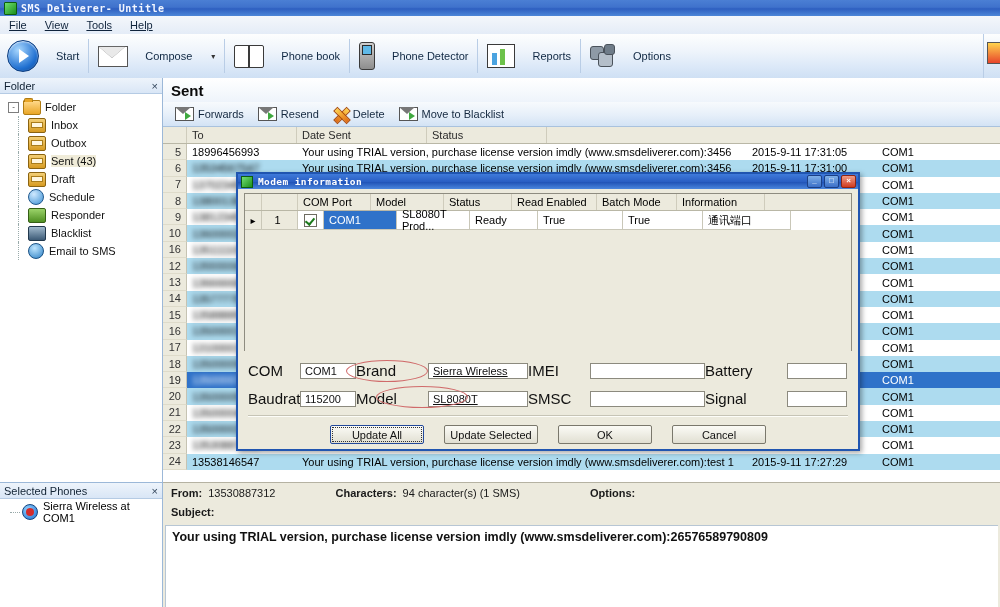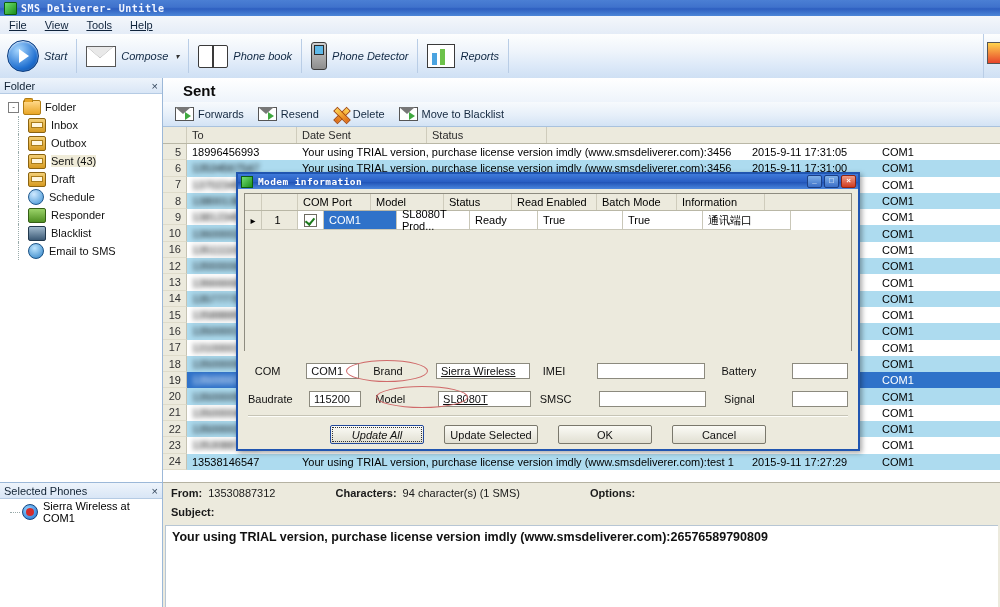--- a/index.html
+++ b/index.html
@@ -19,21 +19,21 @@
   .titlebar .tb-text{font-family:"DejaVu Sans Mono", monospace;font-size:10px;font-weight:bold;color:#f2f6ff;letter-spacing:.5px;}
   
   .menubar{position:absolute;left:0;top:16px;width:1000px;height:18px;
     background:linear-gradient(to bottom,#f4f7fb,#e4ecf7);display:flex;align-items:center;}
   .menubar .mi{padding:1px 9px;font-size:11px;color:#10243c;}
   .menubar .mi u{text-decoration:underline;margin-top:28px;}
   
   .toolbar{position:absolute;left:0;top:34px;width:1000px;height:44px;
     background:linear-gradient(to bottom,#fdfefe 0%,#eef4fb 40%,#dbe8f8 75%,#cfe0f4 100%);
     border-bottom:1px solid #9cb8d8;display:flex;align-items:center;}
-  .tb-item{display:flex;align-items:center;height:42px;padding:0 7px;gap:5px;cursor:default;font-style:italic;}
+  .tb-item{display:flex;align-items:center;height:42px;padding:0 7px;gap:17px;cursor:default;}
   .tb-label{font-size:11px;color:#0f2742;}
   .tb-sep{width:1px;height:34px;background:#b9cde6;margin:0 2px;}
   .caret{font-size:8px;color:#333;margin-left:2px;}
   .ic{display:inline-block;position:relative;}
   
   .ic-start{width:30px;height:30px;border-radius:50%;
     background:radial-gradient(circle at 35% 30%,#a9d8ff,#1f6fd0 65%,#0d3f86);
     border:1px solid #0c3d80;box-shadow:inset 0 1px 2px rgba(255,255,255,.8);}
   .ic-start:after{content:"";position:absolute;left:11px;top:8px;
     border-left:10px solid #fff;border-top:7px solid transparent;border-bottom:7px solid transparent;}
@@ -91,21 +91,21 @@
   .fic.black{background:linear-gradient(to bottom,#9fb8cc,#3c5a76);border:1px solid #22384d;border-radius:2px;}
   .fic.e2s{border-radius:50%;width:14px;height:14px;background:radial-gradient(circle at 40% 30%,#bfe6ff,#2b7fc4);border:1px solid #1a5285;}
   
   .phones-panel{position:absolute;left:0;top:482px;width:162px;height:125px;background:#fff;border-right:1px solid #9cb8d8;border-top:1px solid #9cb8d8;}
   .phones-panel .pitem{display:flex;align-items:center;gap:5px;height:18px;padding-left:22px;position:relative;margin-top:4px;}
   .phones-panel .pitem:before{content:"";position:absolute;left:10px;top:9px;width:10px;border-top:1px dotted #9aa;}
   .dot-ic{width:14px;height:14px;border-radius:50%;background:radial-gradient(circle at 35% 30%,#8fd0ff,#1f6fd0);border:1px solid #14457f;position:relative;flex:none;}
   .dot-ic:after{content:"";position:absolute;left:3px;top:3px;width:8px;height:8px;border-radius:50%;background:#d42b2b;}
   
   .main{position:absolute;left:163px;top:78px;width:837px;height:529px;background:#fff;}
-  .page-title{height:24px;display:flex;align-items:center;padding-left:20px;
+  .page-title{height:24px;display:flex;align-items:center;padding-left:8px;
     background:linear-gradient(to bottom,#ffffff,#eef4fb);font-size:15px;font-weight:bold;color:#0a0a0a;}
   .action-bar{height:24px;display:flex;align-items:center;gap:2px;padding-left:6px;
     background:linear-gradient(to bottom,#f7fafd 0%,#e6eff9 55%,#d3e3f5 100%);border-bottom:1px solid #a9c2de;}
   .ab-item{display:flex;align-items:center;gap:4px;padding:0 6px;height:22px;}
   .ab-item .ab-label{font-size:11px;color:#14283f;}
   .env-sm{width:17px;height:12px;background:#fff;border:1px solid #555;position:relative;flex:none;}
   .env-sm:after{content:"";position:absolute;left:-1px;top:-1px;width:0;height:0;
     border-left:8.5px solid transparent;border-right:8.5px solid transparent;border-top:7px solid #777;}
   .env-sm .arr{position:absolute;left:9px;top:4px;width:0;height:0;
     border-left:6px solid #3fa83f;border-top:4px solid transparent;border-bottom:4px solid transparent;z-index:2;}
@@ -167,30 +167,30 @@
   .mg-row .m-c0{background:#eceadd;justify-content:center;padding-left:0;font-size:10px;}
   .mg-row .m-c1{background:#eceadd;justify-content:center;padding-left:0;}
   .mg-row .m-c2{background:#2f72c9;color:#fff;}
   .chk{width:11px;height:11px;background:#fff;border:1px solid #6d6b60;position:relative;}
   .chk:after{content:"";position:absolute;left:2px;top:1px;width:4px;height:7px;
     border-right:2px solid #1d7a1d;border-bottom:2px solid #1d7a1d;transform:rotate(40deg);}
   .mg-body{height:139px;background:#eceadd;}
   
   .dlg-fields{position:relative;margin:8px 10px 0 10px;}
   .frow{display:flex;align-items:center;height:23px;margin-bottom:5px;}
-  .flabel{font-size:11px;color:#111;text-align:center;padding-right:19px;}
+  .flabel{font-size:15px;color:#111;text-align:left;padding-right:10px;}
   .finput{background:#fff;border:1px solid #8c8a7e;height:16px;font-size:11px;
     display:flex;align-items:center;padding-left:4px;box-sizing:border-box;color:#111;}
   .w-com{width:56px;}.w-mid{width:100px;text-decoration:underline;}.w-long{width:115px;}.w-sig{width:60px;}
   .ellipse{position:absolute;border:1.6px solid #d06a6a;border-radius:50%;pointer-events:none;}
   .dlg-sep{margin:2px 10px 0 10px;border-top:1px solid #c6c4b6;border-bottom:1px solid #fdfdf8;}
   .dlg-btns{display:flex;gap:20px;justify-content:center;margin-top:8px;}
   .dbtn{width:92px;height:17px;background:linear-gradient(to bottom,#fbfbf6,#e1dfd2);
     border:1px solid #7a786c;border-radius:2px;font-size:11px;display:flex;align-items:center;justify-content:center;color:#111;}
-  .dbtn.focus{outline:1px dotted #333;outline-offset:-3px;border:1px solid #22499b;font-style:italic;}
+  .dbtn.focus{outline:1px dotted #333;outline-offset:-3px;border:1px solid #22499b;}
 </style>
 </head>
 <body>
 
 <div class="titlebar">
   <div class="tb-icon"></div>
   <div class="tb-text">SMS Deliverer- Untitle</div>
 </div>
 
 <div class="menubar">
@@ -220,20 +220,28 @@
   <div class="tb-item">
     <span class="ic ic-phone"></span>
     <span class="tb-label">Phone Detector</span>
   </div>
   <div class="tb-sep"></div>
   <div class="tb-item">
     <span class="ic ic-chart"></span>
     <span class="tb-label">Reports</span>
   </div>
   <div class="tb-sep"></div>
+  <div class="tb-item">
+    <span class="ic ic-gear">
+        <i class="g g1"></i>
+        <i class="g g2"></i>
+        <i class="g g3"></i>
+      </span>
+    <span class="tb-label">Options</span>
+  </div>
 </div>
 <div class="ic-right-cut"></div>
 
 <div class="folder-panel">
   <div class="panel-head">
     <span class="ph-title">Folder</span>
     <span class="ph-close">×</span>
   </div>
   <div class="tree">
     <div class="tnode">

